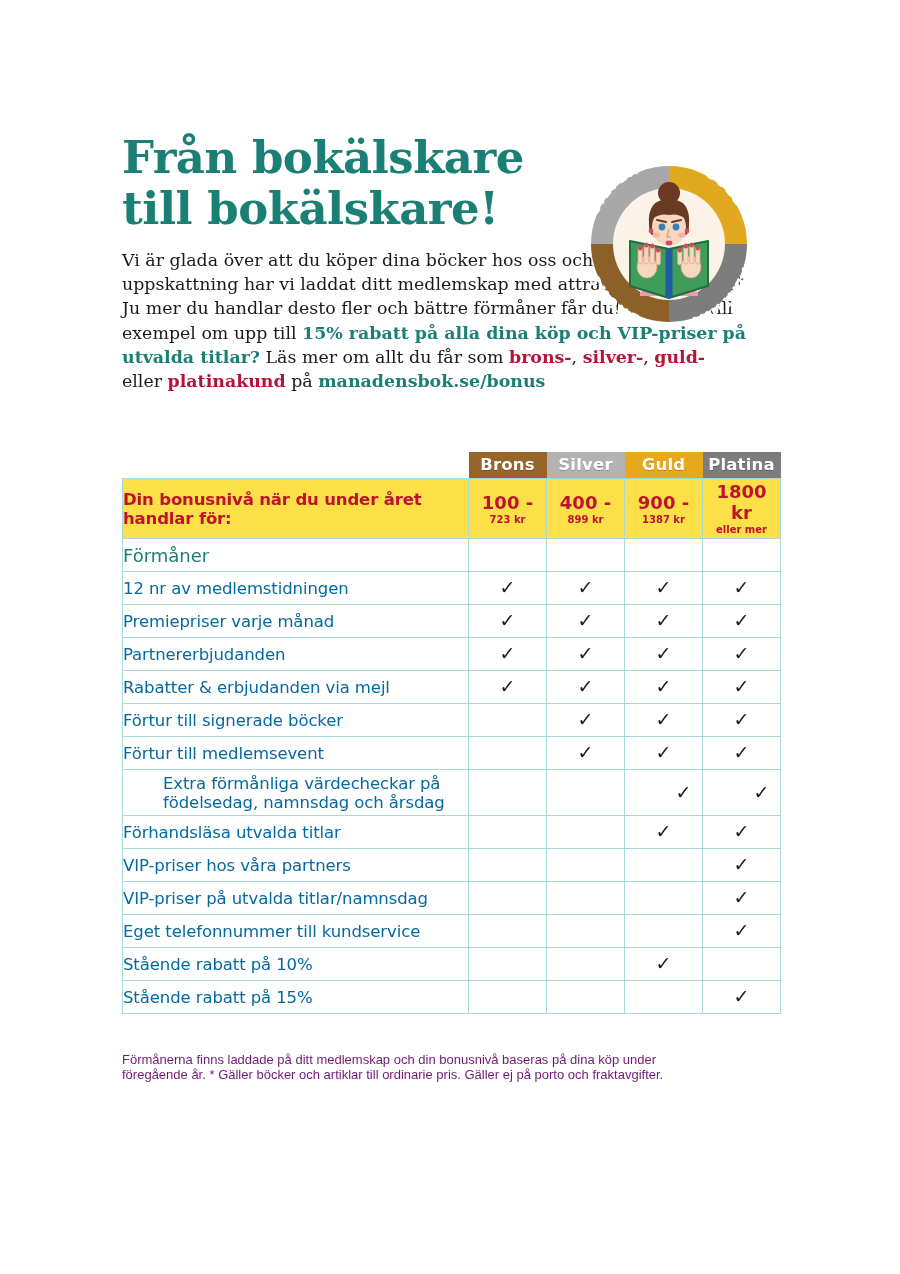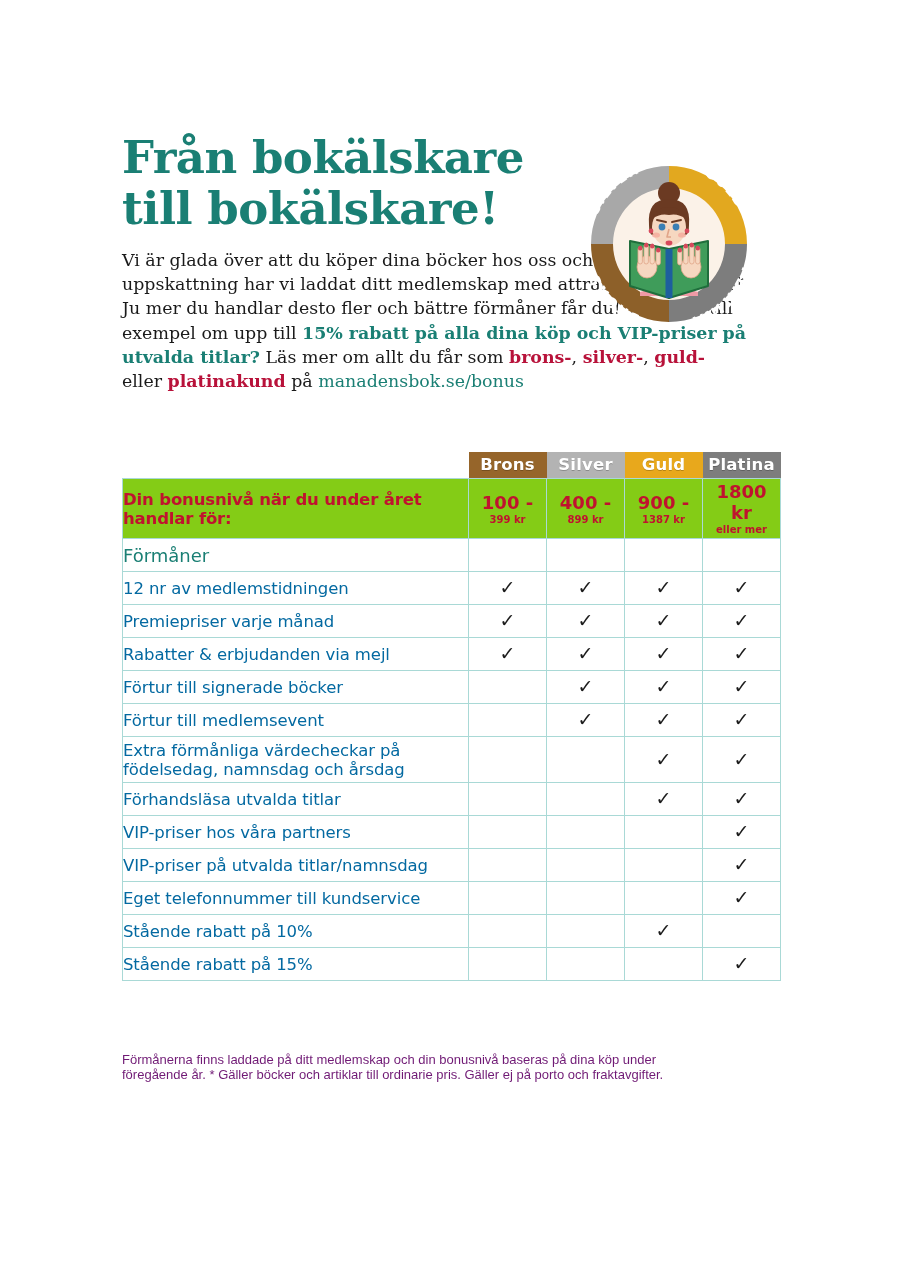--- a/index.html
+++ b/index.html
@@ -35,21 +35,21 @@
   .intro {
     font-family: "DejaVu Serif", "Liberation Serif", serif;
     font-size: 17.4px;
     line-height: 24.2px;
     color: #1a1a1a;
     width: 625px;
     margin: 14px 0 0 0;
   }
   .intro .teal { color: #1a7f74; font-weight: bold; }
   .intro .red  { color: #b8123a; font-weight: bold; }
-  .intro .url  { color: #1a7f74; font-weight: normal; }
+  .intro .url  { color: #1a7f74; font-weight: bold; }
 
   
   .badge {
     position: absolute;
     left: 568px; top: 143px;
     width: 202px; height: 202px;
   }
 
   
   .table-wrap {
@@ -79,21 +79,21 @@
     text-align: center;
     color: #ffffff;
     font-weight: bold;
     font-size: 16.5px;
     font-family: "DejaVu Sans", "Liberation Sans", sans-serif;
     letter-spacing: 0.2px;
     text-shadow: 0 1px 0 rgba(0,0,0,0.22);
   }
 
   
-  tr.price-row td { height: 60px; background: #84cc16; }
+  tr.price-row td { height: 60px; background: #fde047; }
   .label-bonus {
     color: #c0122f;
     font-weight: bold;
     font-size: 16.5px;
     font-family: "DejaVu Sans", "Liberation Sans", sans-serif;
     padding-left: 10px;
     letter-spacing: -0.15px;
   }
   .price {
     text-align: center;
@@ -114,21 +114,21 @@
   .section-label {
     color: #1a7f74;
     font-weight: normal;
     font-size: 18px;
     padding-left: 10px;
     font-family: "DejaVu Sans", "Liberation Sans", sans-serif;
   }
 
   
   tr.benefit td { height: 33px; }
-  tr.benefit.tall td { height: 46px; }
+  tr.benefit.tall td { height: 46px; padding-left: 40px; }
   .benefit-label {
     font-size: 16.5px;
     color: #0369a1;
     padding-left: 10px;
     font-family: "DejaVu Sans", "Liberation Sans", sans-serif;
     letter-spacing: -0.1px;
   }
   .benefit-label .l2 { display: block; line-height: 19px; }
   .check-cell { text-align: center; }
   .check {
@@ -287,21 +287,21 @@
             </td>
             <td>
               <span class="tier-chip" style="background:#e8a81c">Guld</span>
             </td>
             <td>
               <span class="tier-chip" style="background:#7d7d7d">Platina</span>
             </td>
           </tr>
           <tr class="price-row">
             <td class="label-bonus">Din bonusnivå när du under året handlar för:</td>
-            <td class="price">100 -<span class="sub">399 kr</span></td>
+            <td class="price">100 -<span class="sub">723 kr</span></td>
             <td class="price">400 -<span class="sub">899 kr</span></td>
             <td class="price">900 -<span class="sub">1387 kr</span></td>
             <td class="price">1800 kr<span class="sub">eller mer</span></td>
           </tr>
           <tr class="section-row">
             <td class="section-label">Förmåner</td>
             <td></td>
             <td></td>
             <td></td>
             <td></td>
@@ -319,20 +319,29 @@
             <td class="benefit-label">
               <span class="l2">Premiepriser varje månad</span>
             </td>
             <td class="check-cell"><span class="check">✓</span></td>
             <td class="check-cell"><span class="check">✓</span></td>
             <td class="check-cell"><span class="check">✓</span></td>
             <td class="check-cell"><span class="check">✓</span></td>
           </tr>
           <tr class="benefit">
             <td class="benefit-label">
+              <span class="l2">Partnererbjudanden</span>
+            </td>
+            <td class="check-cell"><span class="check">✓</span></td>
+            <td class="check-cell"><span class="check">✓</span></td>
+            <td class="check-cell"><span class="check">✓</span></td>
+            <td class="check-cell"><span class="check">✓</span></td>
+          </tr>
+          <tr class="benefit">
+            <td class="benefit-label">
               <span class="l2">Rabatter &amp; erbjudanden via mejl</span>
             </td>
             <td class="check-cell"><span class="check">✓</span></td>
             <td class="check-cell"><span class="check">✓</span></td>
             <td class="check-cell"><span class="check">✓</span></td>
             <td class="check-cell"><span class="check">✓</span></td>
           </tr>
           <tr class="benefit">
             <td class="benefit-label">
               <span class="l2">Förtur till signerade böcker</span>

